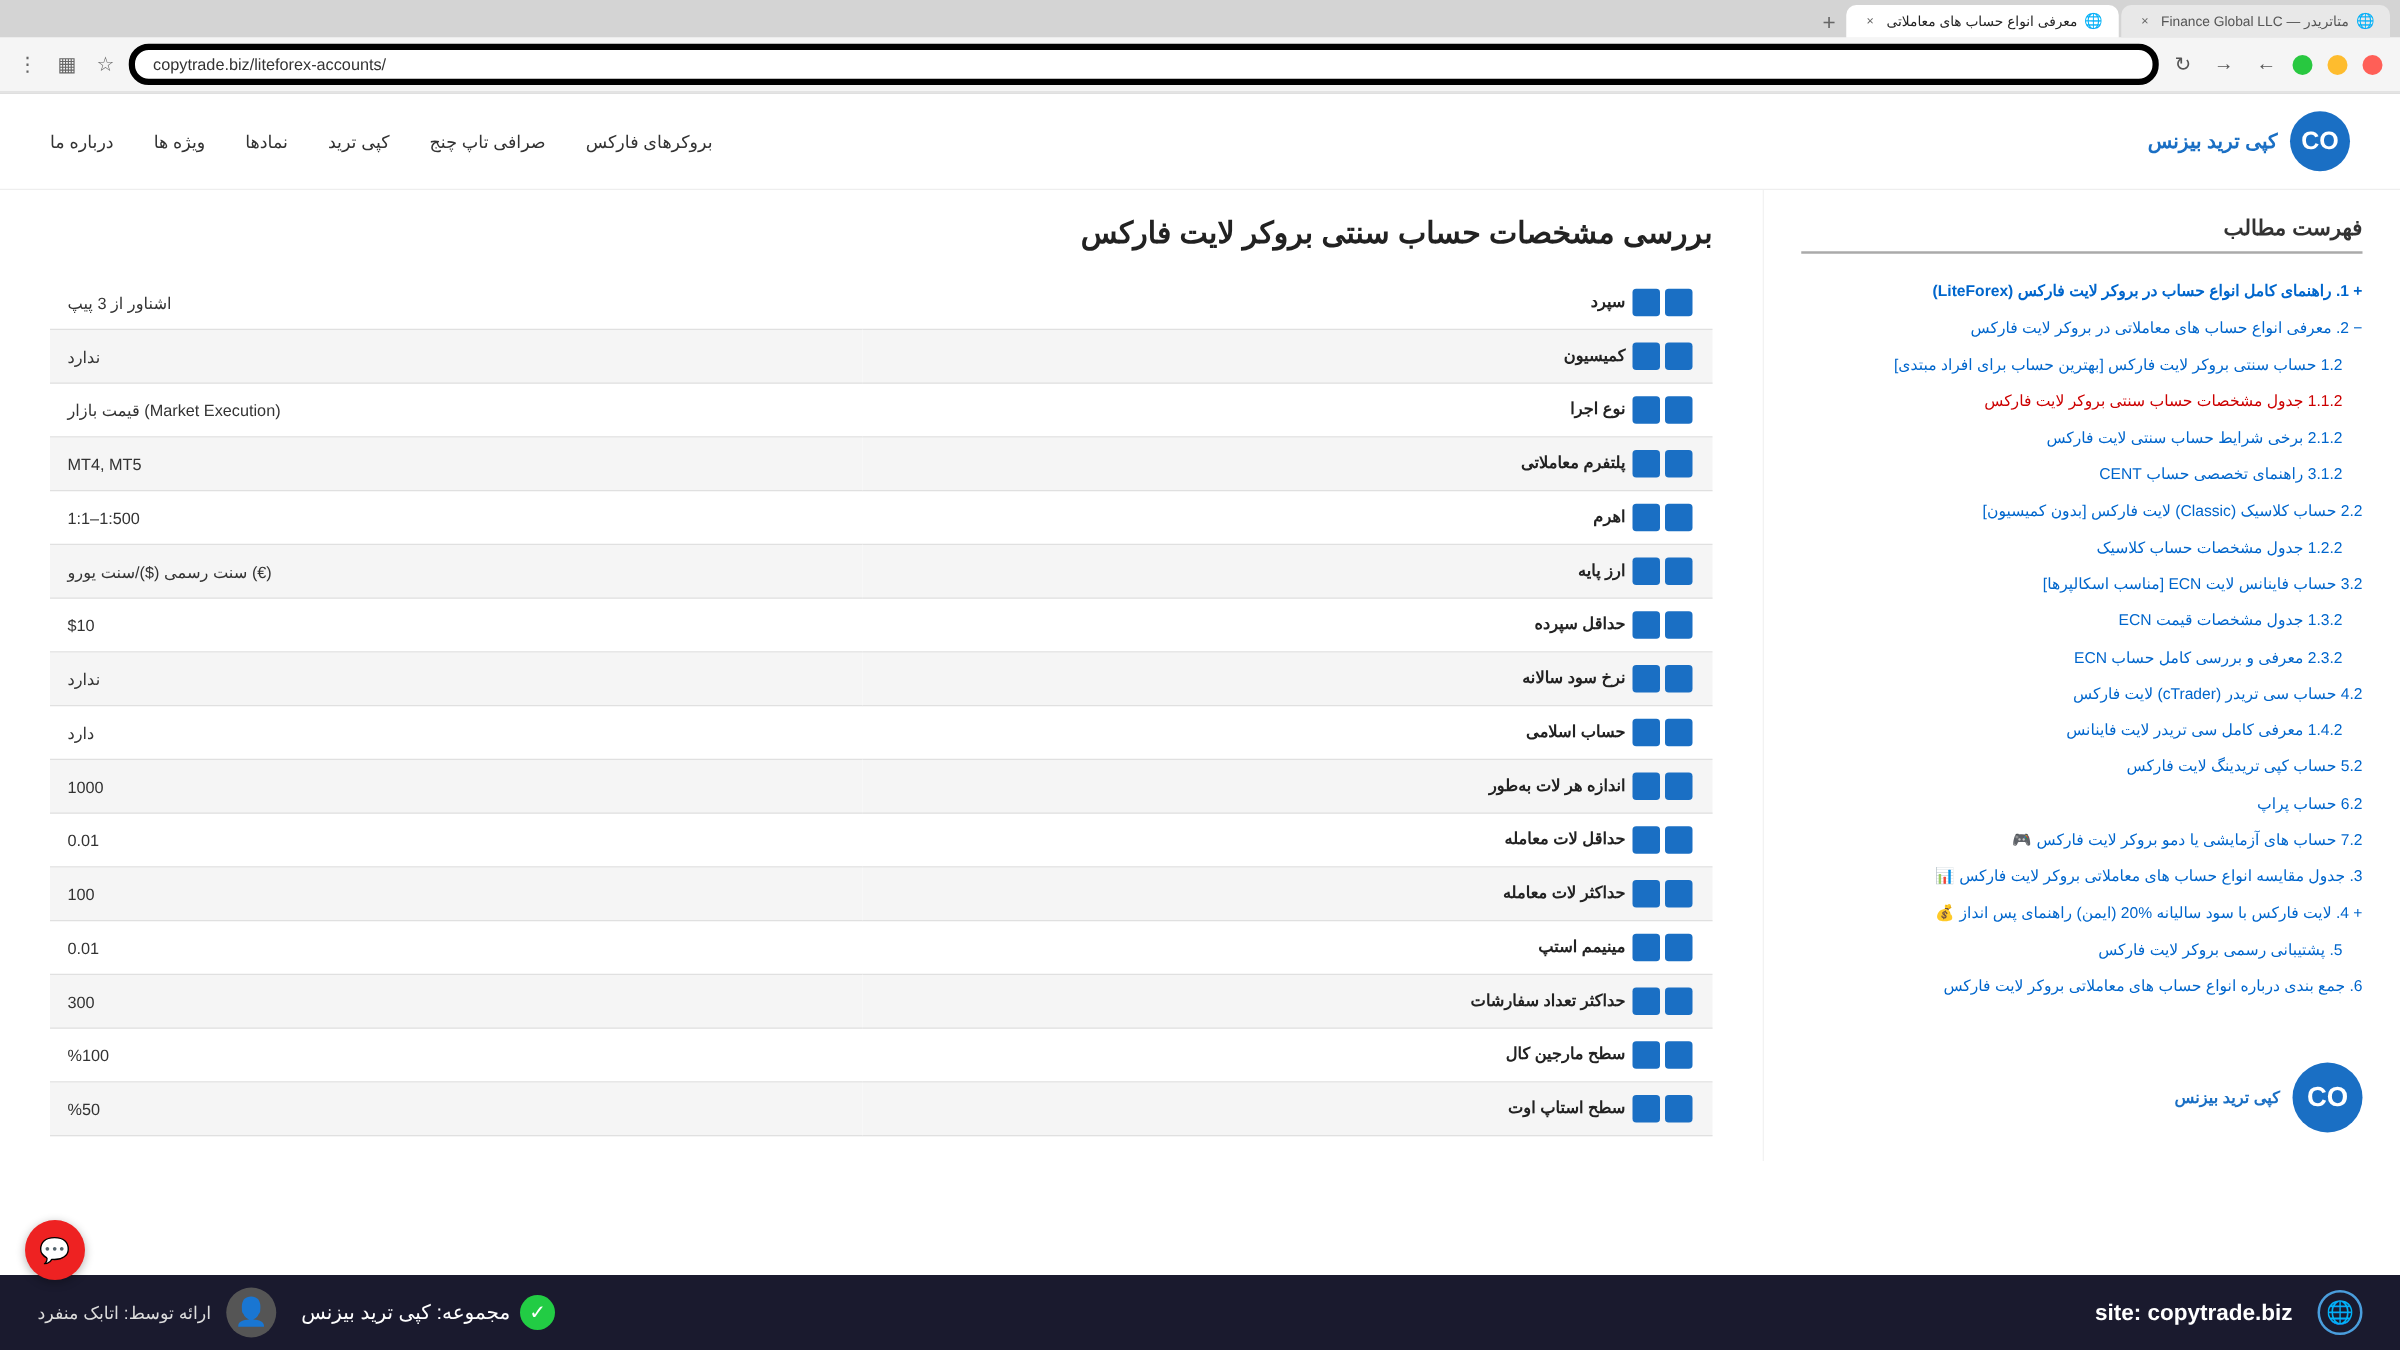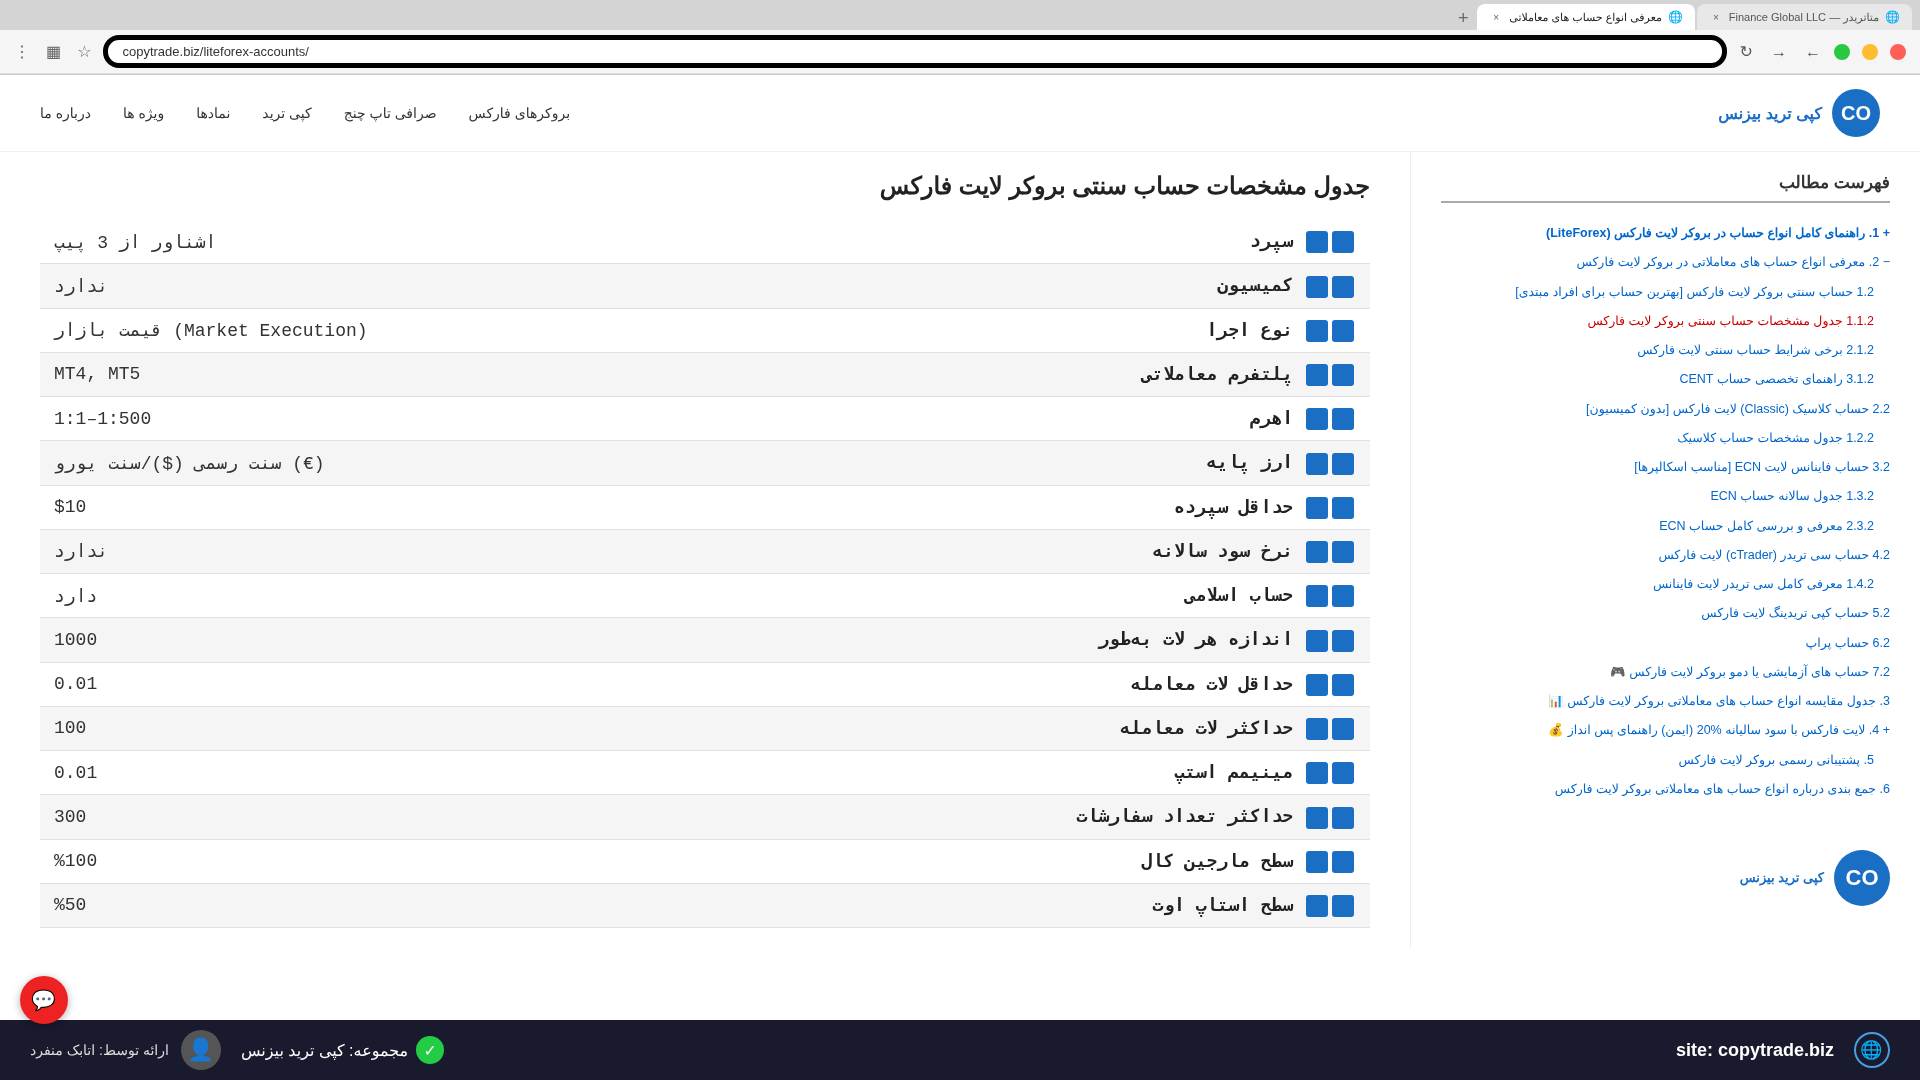--- a/index.html
+++ b/index.html
@@ -164,24 +164,23 @@
       width: 100%;
       border-collapse: collapse;
       direction: rtl;
     }
     .specs-table tr {
       border-bottom: 1px solid #e0e0e0;
     }
     .specs-table tr:nth-child(even) { background: #f9f9f9; }
     .specs-table td {
       padding: 10px 14px;
-      font-size: 18px;
+      font-size: 13px;
       text-align: right;
       vertical-align: middle;
-      font-family: Liberation Mono, monospace;
     }
     .specs-table td.label-col {
       font-weight: bold;
       color: #222;
       white-space: nowrap;
     }
     .specs-table td.value-col {
       color: #333;
       text-align: left;
       direction: ltr;
@@ -359,21 +358,21 @@
       </li>
 
       <li>
         <a href="#">
           <span>3.2 حساب فاینانس لایت ECN [مناسب اسکالپرها]</span>
         </a>
       </li>
 
       <li style="padding-right:16px;">
         <a href="#">
-          <span>1.3.2 جدول سالانه حساب ECN</span>
+          <span>1.3.2 جدول مشخصات قیمت ECN</span>
         </a>
       </li>
 
       <li style="padding-right:16px;">
         <a href="#">
           <span>2.3.2 معرفی و بررسی کامل حساب ECN</span>
         </a>
       </li>
 
       <li>
@@ -434,21 +433,21 @@
 
     <div class="sidebar-logo-area">
       <div class="sidebar-logo-icon">
         <span>CO</span>
       </div>
       <div class="sidebar-logo-text">کپی ترید بیزنس</div>
     </div>
   </aside>
 
   <main class="article-area">
-    <h2 class="article-title">جدول مشخصات حساب سنتی بروکر لایت فارکس</h2>
+    <h2 class="article-title">بررسی مشخصات حساب سنتی بروکر لایت فارکس</h2>
 
     <table class="specs-table">
       <tbody id="table-body">
       <tr style="background: rgb(255, 255, 255);">
             <td class="label-col"><span class="col-icon"></span><span class="col-icon"></span> سپرد</td>
             <td class="value-col">اشناور از 3 پیپ</td>
           </tr>
           <tr style="background: rgb(245, 245, 245);">
             <td class="label-col"><span class="col-icon"></span><span class="col-icon"></span> کمیسیون</td>
             <td class="value-col">ندارد</td>

